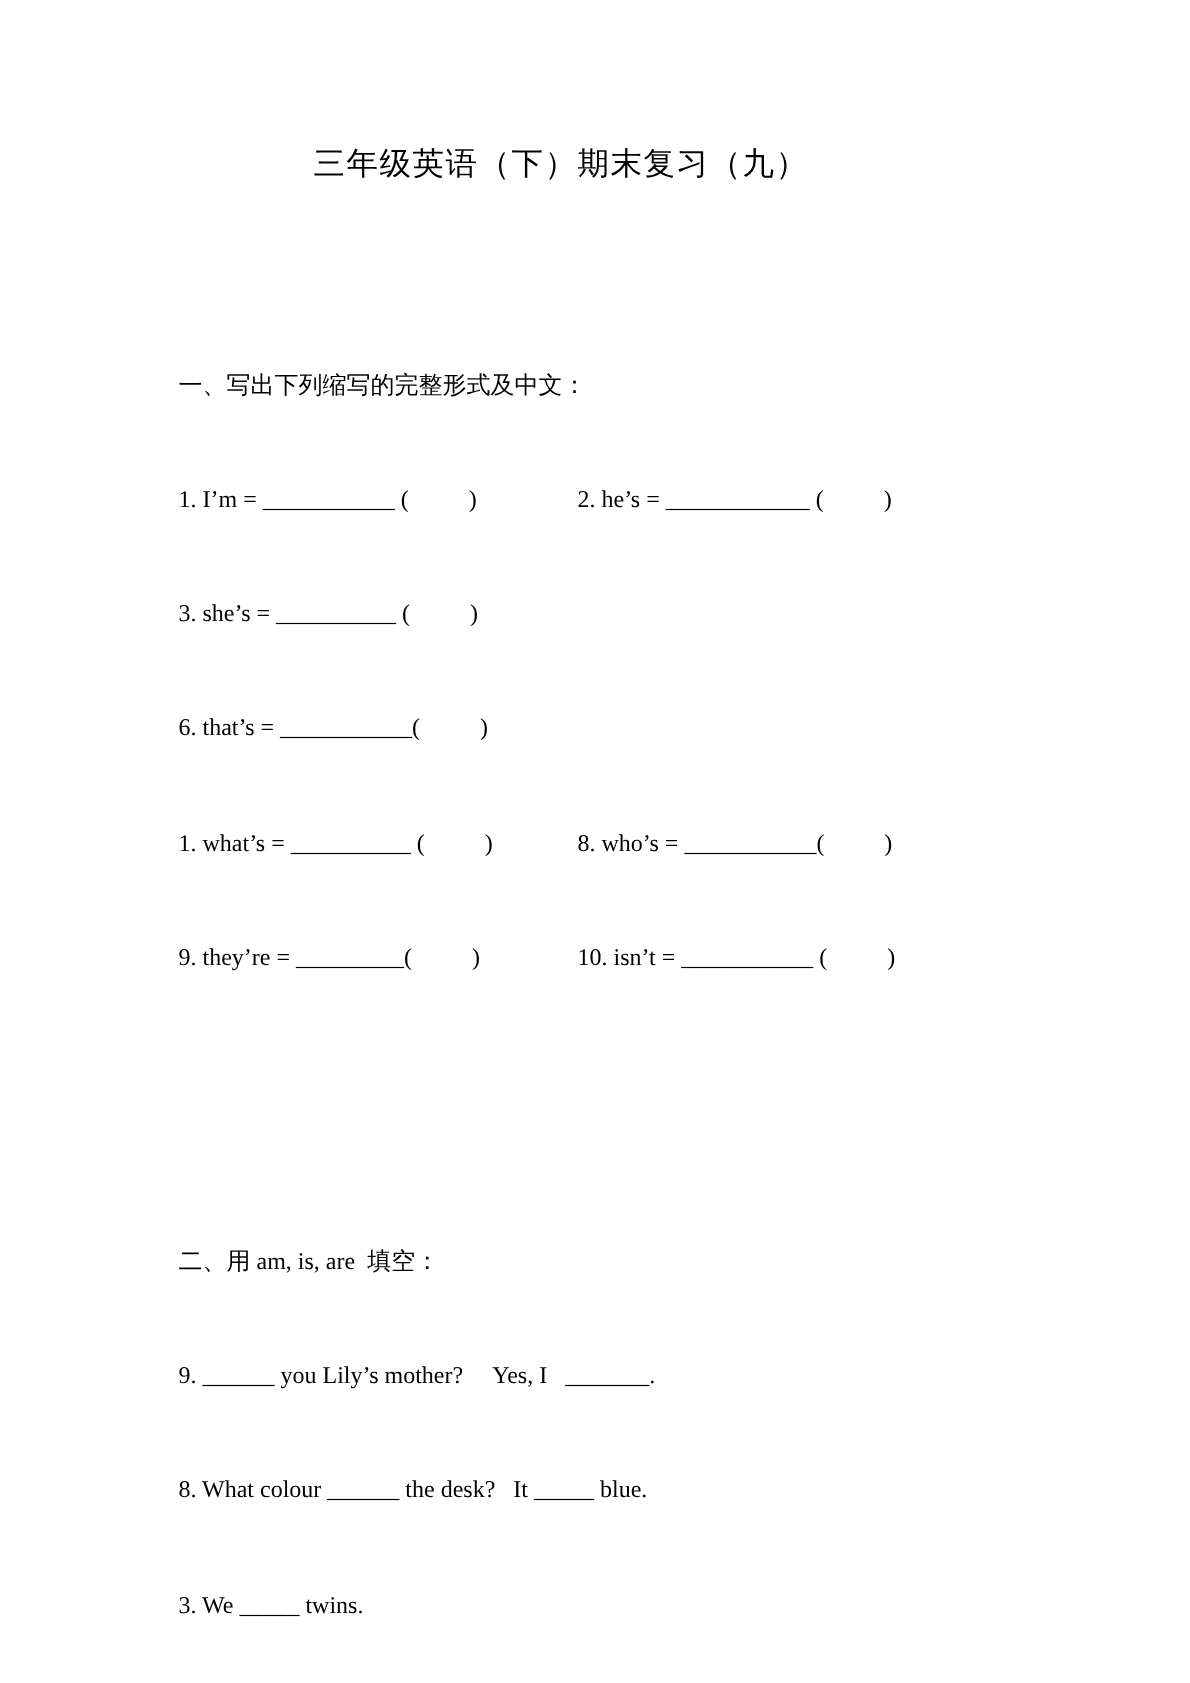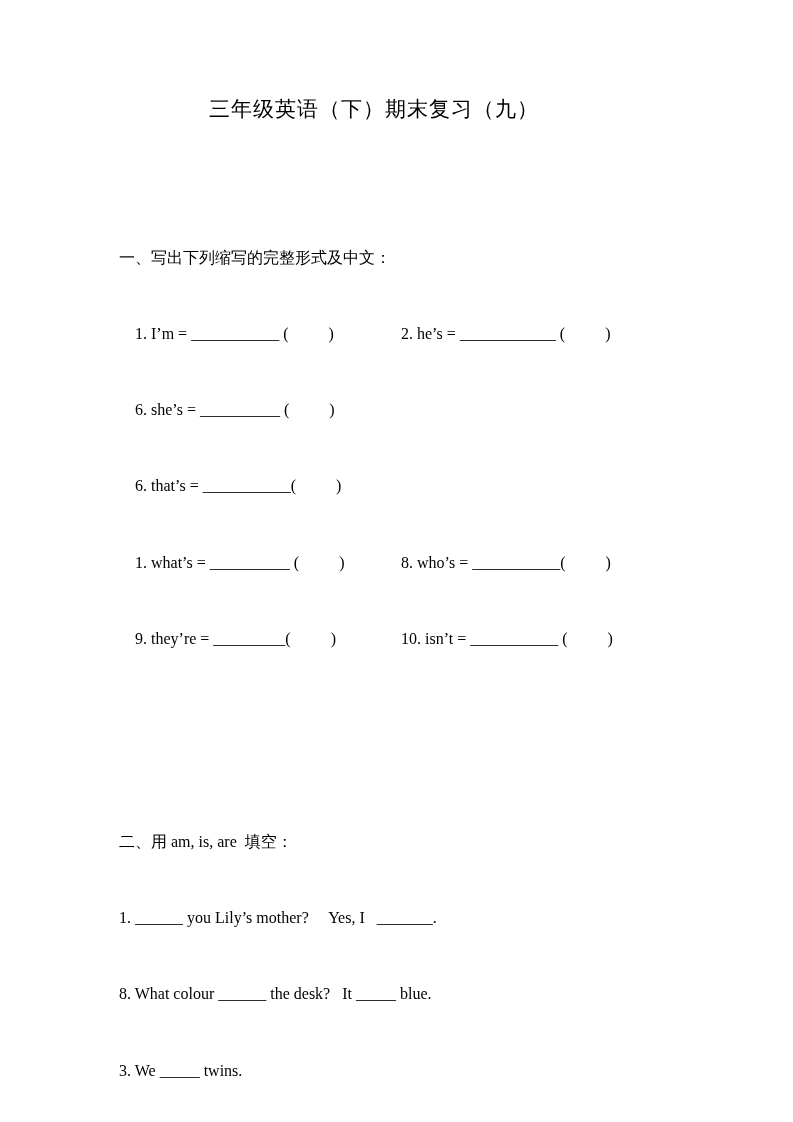--- a/index.html
+++ b/index.html
@@ -24,57 +24,57 @@
     margin: 20px 70px 0 119px;
     font-size: 16px;
     line-height: 25.4px;
     white-space: pre-wrap;
   }
   .line { min-height: 25.4px; }
   .row2 {
     display: grid;
     grid-template-columns: 266px 1fr;
   }
-  .cell { display: block; min-height: 25.4px; margin-left: 16px; }
+  .cell { display: block; min-height: 25.4px; }
 </style>
 </head>
 <body>
 
 <div class="page">
   <div class="title">三年级英语（下）期末复习（九）</div>
 
   <div class="content">
 
     
     <div class="line">一、写出下列缩写的完整形式及中文：</div>
     <div class="row2">
       <span class="cell">1. I’m = ___________ (          )</span>
       <span class="cell">2. he’s = ____________ (          )</span>
     </div>
     <div class="row2">
-      <span class="cell">6. she’s = __________ (          )</span>
+      <span class="cell">3. she’s = __________ (          )</span>
     </div>
     <div class="row2">
       <span class="cell">6. that’s = ___________(          )</span>
     </div>
     <div class="row2">
       <span class="cell">1. what’s = __________ (          )</span>
       <span class="cell">8. who’s = ___________(          )</span>
     </div>
     <div class="row2">
       <span class="cell">9. they’re = _________(          )</span>
       <span class="cell">10. isn’t = ___________ (          )</span>
     </div>
     <div class="row2">
       <span class="cell"></span>
     </div>
 
     
     <div class="line">二、用 am, is, are  填空：</div>
-    <div class="line">1. ______ you Lily’s mother?     Yes, I   _______.</div>
+    <div class="line">9. ______ you Lily’s mother?     Yes, I   _______.</div>
     <div class="line">8. What colour ______ the desk?   It _____ blue.</div>
     <div class="line">3. We _____ twins.</div>
     
     
     
     
     
     
     
     

